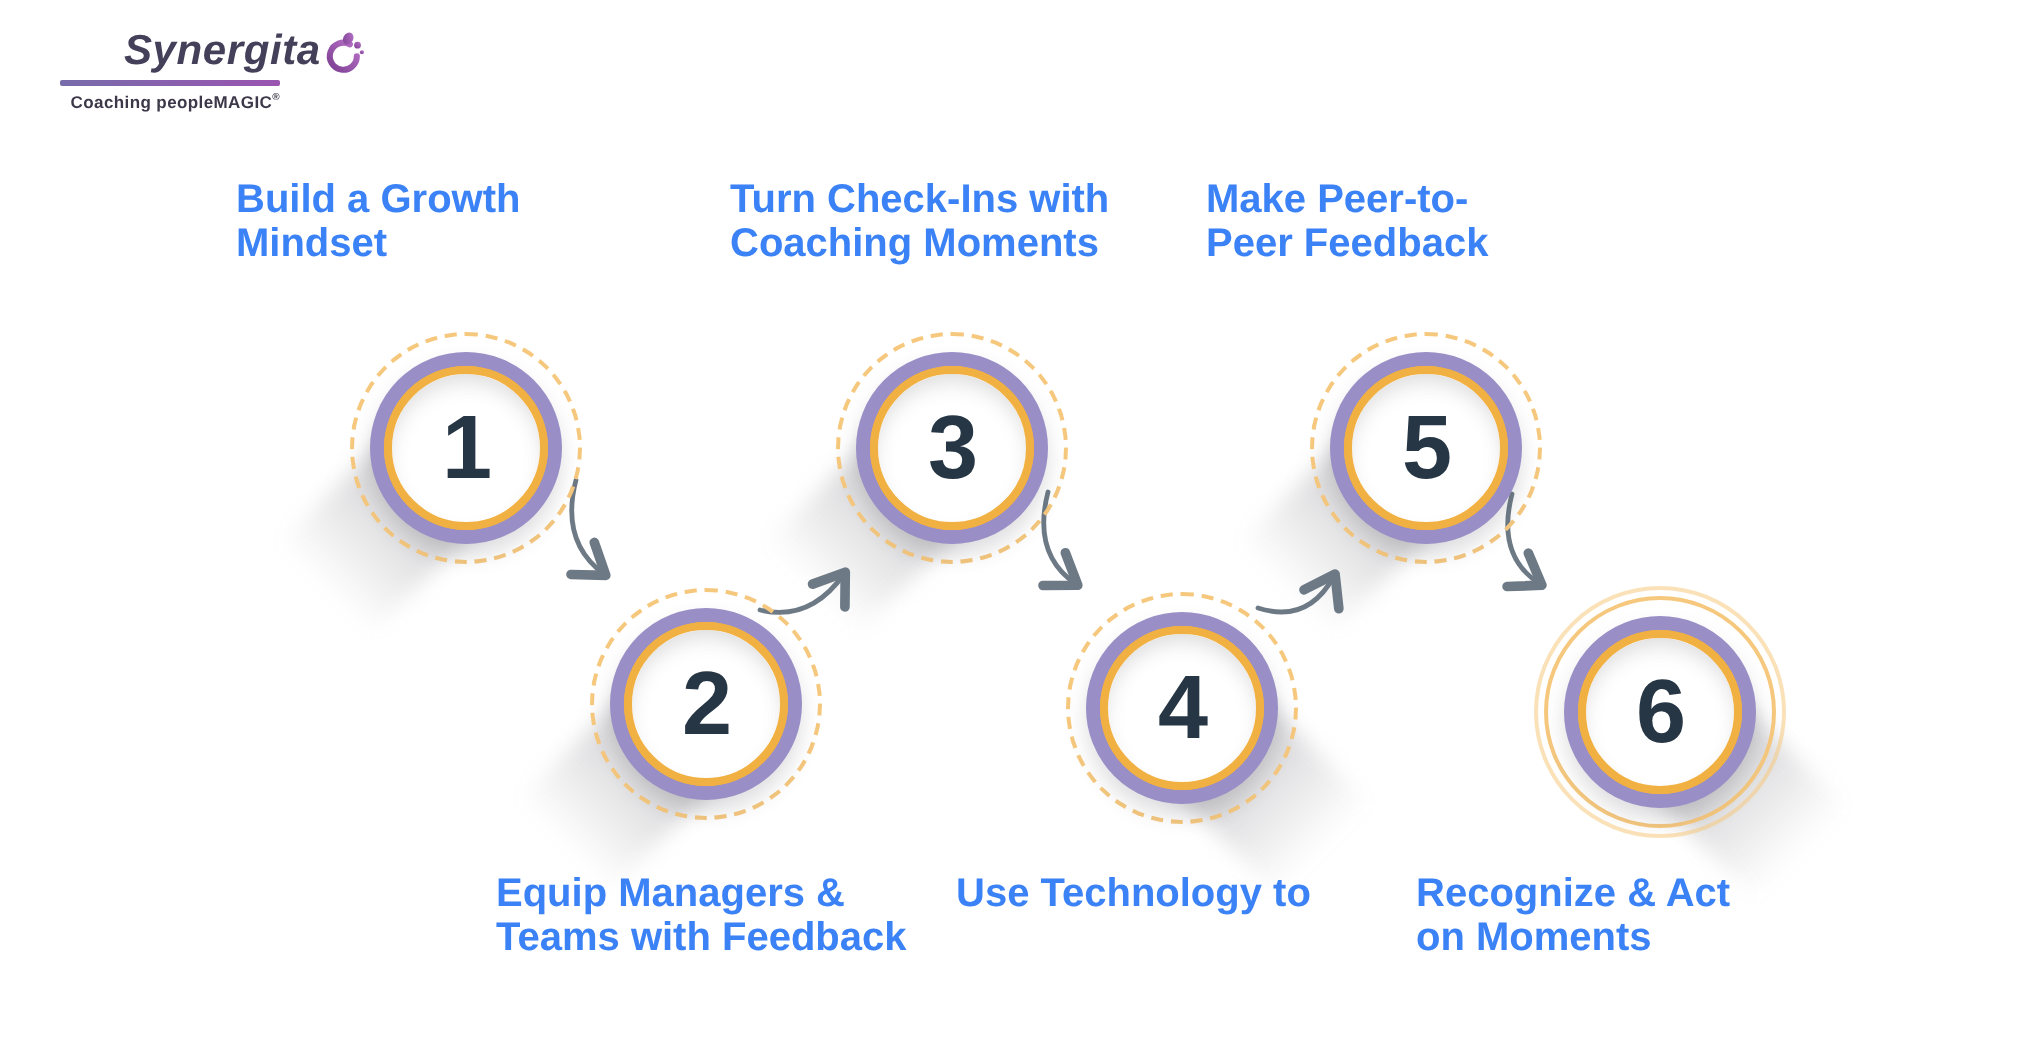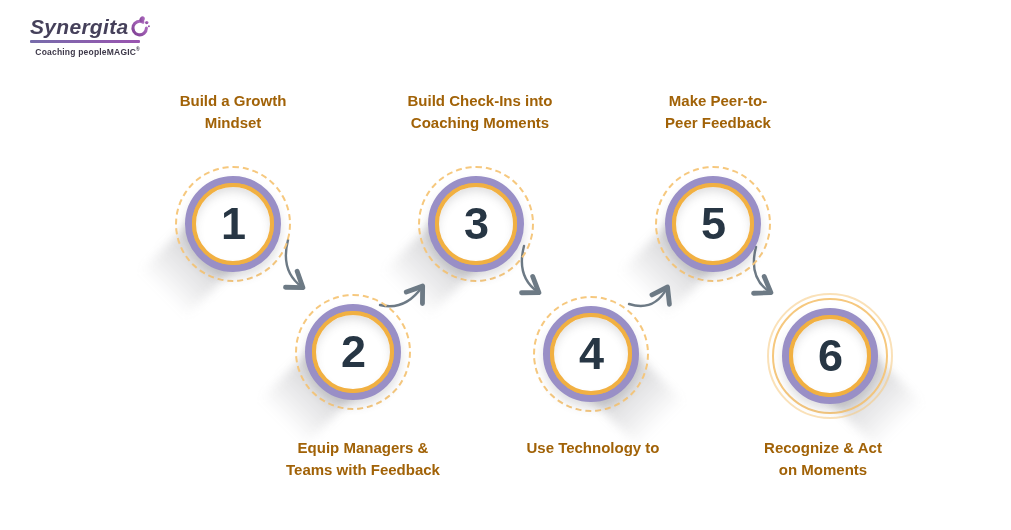--- a/index.html
+++ b/index.html
@@ -6,21 +6,21 @@
   .canvas{
     position:relative;
     width:1011px;height:530px;
     background:#ffffff;
     overflow:hidden;
     font-family:"Liberation Sans",sans-serif;
   }
 
   
   .logo{position:absolute;left:30px;top:14px;width:110px;z-index:5;}
-  .logo-row{display:flex;align-items:flex-end;gap:1px;}
+  .logo-row{display:flex;align-items:center;gap:1px;margin-left:32px;}
   .brand{
     font-style:italic;font-weight:600;font-size:21px;
     color:#45405a;letter-spacing:.3px;line-height:1.1;
   }
   .swirl{width:22px;height:24px;flex:0 0 auto;}
   .logo-rule{height:2.5px;background:linear-gradient(to right,#776cab,#9a54b0);border-radius:1px;margin-top:2px;}
   .tagline{
     font-size:8.5px;font-weight:600;color:#3d3849;
     margin-top:3px;text-align:right;letter-spacing:.2px;white-space:nowrap;
   }
@@ -72,22 +72,22 @@
     box-shadow:inset 0 6px 10px -2px rgba(70,70,80,.18);
   }
   .num{
     font-weight:700;font-size:45px;color:#273644;
     letter-spacing:-1px;line-height:1;transform:translateY(-1px);
   }
 
   
   .step-label{
     position:absolute;width:230px;z-index:4;
-    text-align:center;font-weight:700;font-size:15px;line-height:21.5px;
-    color:#a16207;
+    text-align:left;font-weight:700;font-size:20px;line-height:21.5px;
+    color:#3b82f6;
   }
 </style>
 </head>
 <body>
 
 <div class="canvas">
 
   <div class="logo">
     <div class="logo-row">
       <span class="brand">Synergita</span>
@@ -146,21 +146,21 @@
       <div class="ring-purple">
         <div class="ring-orange">
           <span class="num">2</span>
         </div>
       </div>
     </div>
   </div>
 
   <div class="step">
     <div class="step-label" style="left:365px;top:90px;">
-      <span>Build Check-Ins into</span><br>
+      <span>Turn Check-Ins with</span><br>
       <span>Coaching Moments</span>
     </div>
     <div class="wedge left" style="left:361px;top:202px;"></div>
     <div class="ring-outer dashed" style="left:418px;top:166px;">
       <div class="ring-purple">
         <div class="ring-orange">
           <span class="num">3</span>
         </div>
       </div>
     </div>

